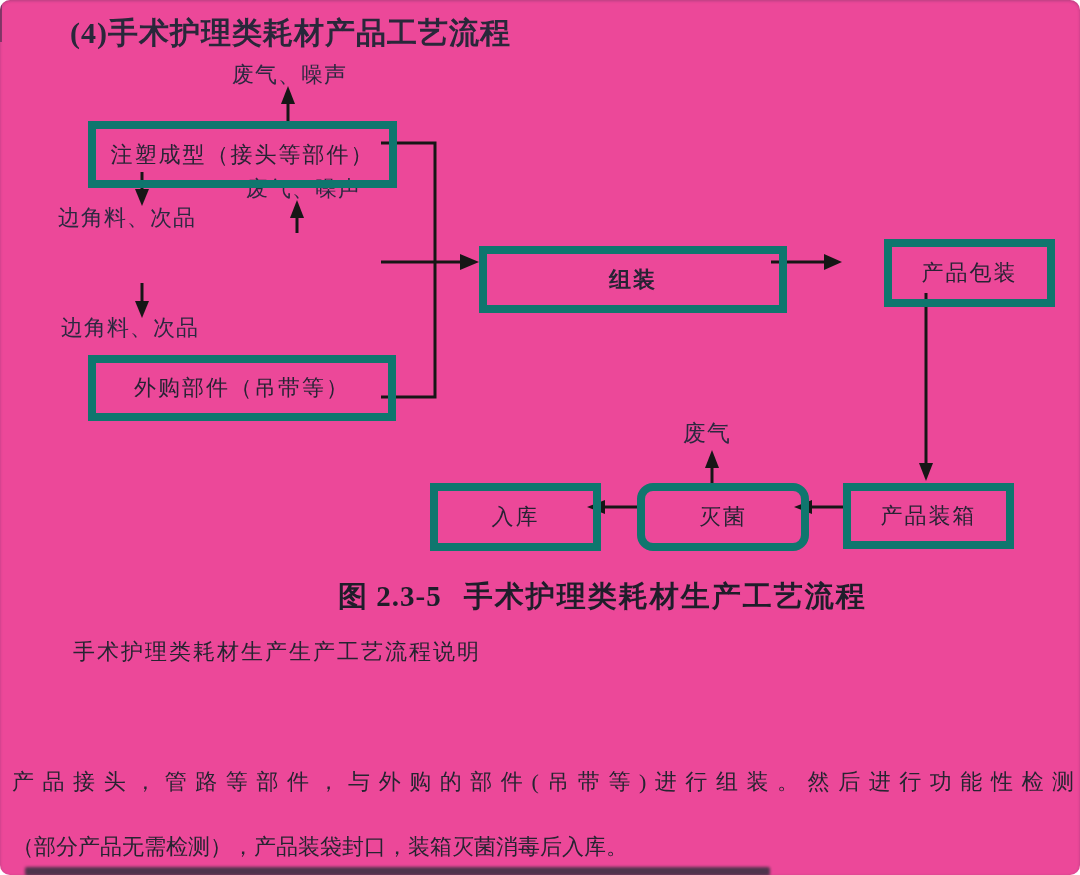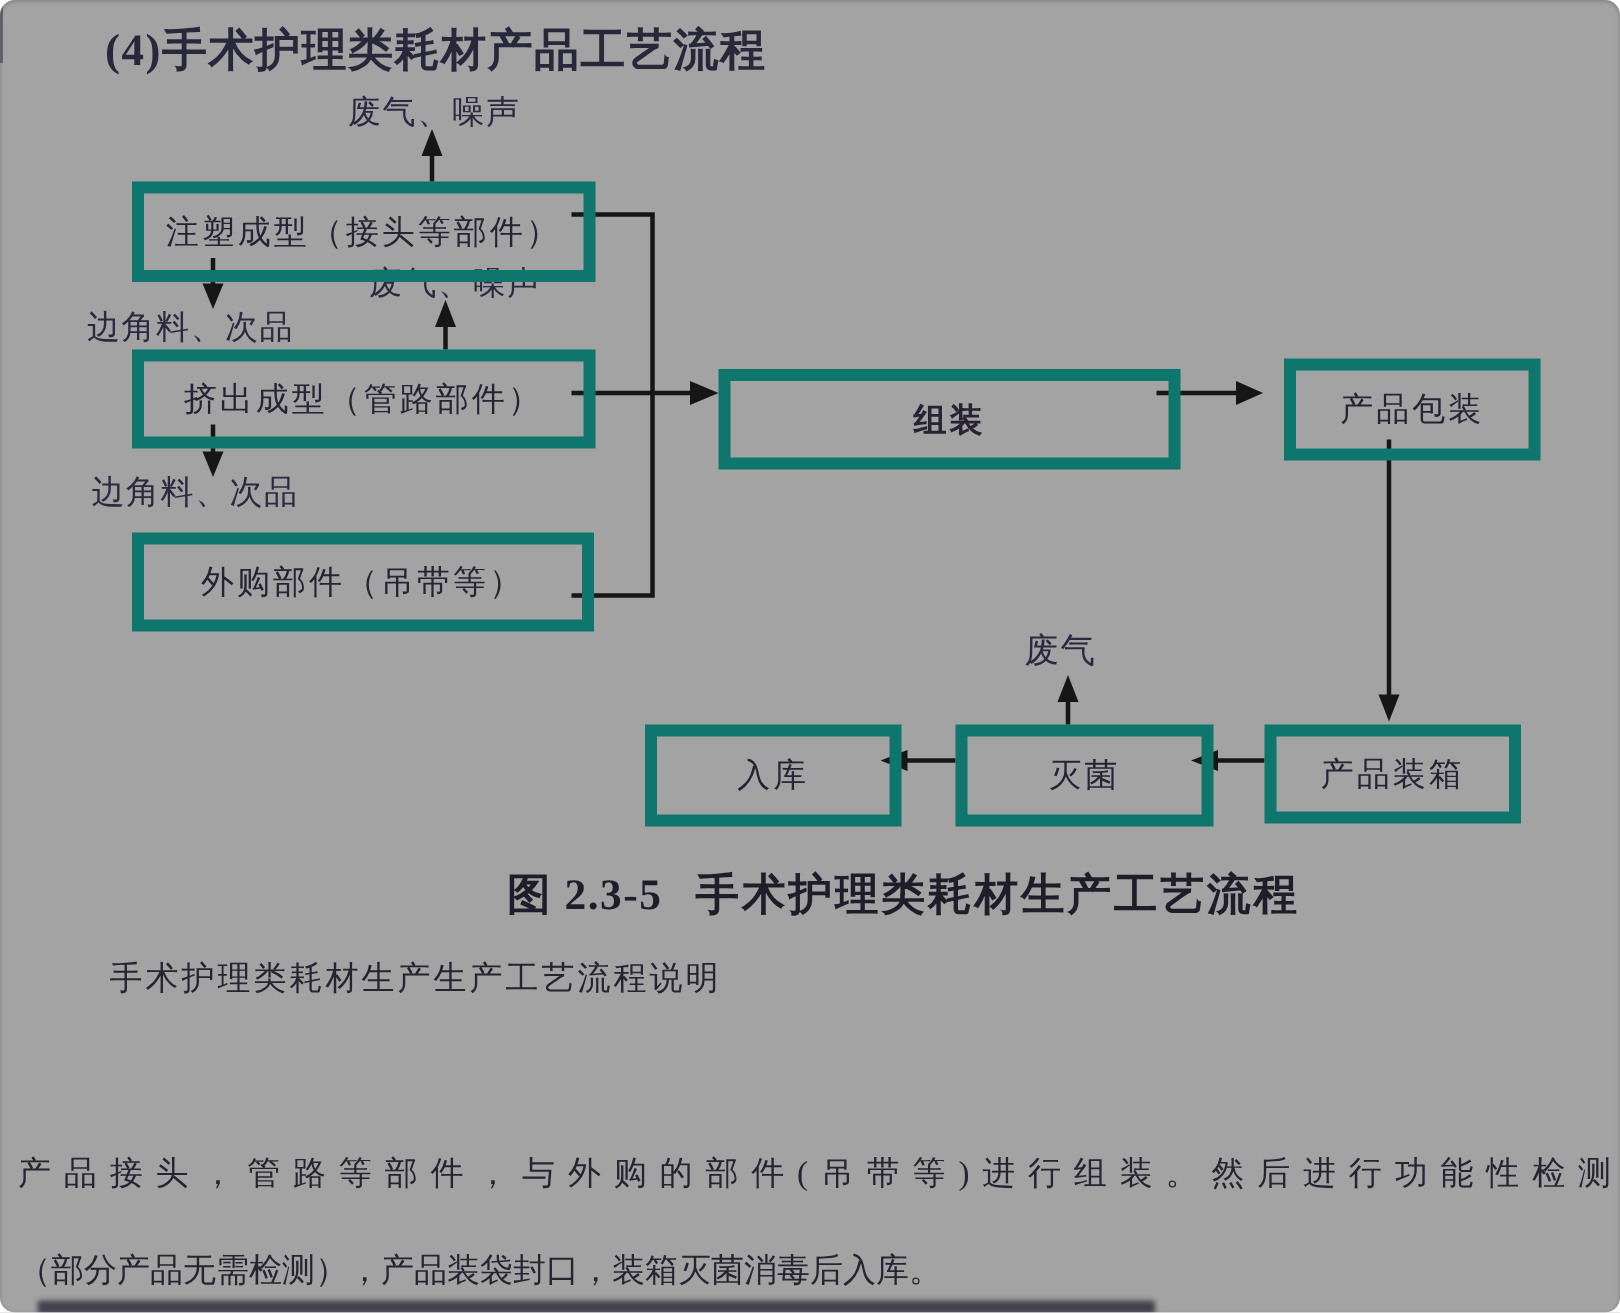--- a/index.html
+++ b/index.html
@@ -1,19 +1,19 @@
 <!DOCTYPE html>
 <html><head>
 <meta charset="utf-8">
 <style>
   html,body{margin:0;padding:0;background:#ffffff;}
   .page{
     position:relative;
     width:1080px;height:875px;
-    background:#a3a3a3;
+    background:#ec4899;
     border-radius:10px;
     overflow:hidden;
     font-family:"Liberation Serif","DejaVu Serif",serif;
     color:#25232f;
     box-shadow:inset 0 1px 3px rgba(40,40,60,.28);
   }
   .edge-sliver{
     position:absolute;left:0;top:0;width:2px;height:42px;
     background:rgba(40,40,60,.5);filter:blur(.5px);
   }
@@ -102,26 +102,25 @@
     <polygon points="587,507 605,500 605,514"></polygon>
   </svg>
 
   <div class="fc-label" style="left:232px;top:60px;">废气、噪声</div>
   <div class="fc-label" style="left:246px;top:174px;">废气、噪声</div>
   <div class="fc-label" style="left:58px;top:203px;">边角料、次品</div>
   <div class="fc-label" style="left:61px;top:313px;">边角料、次品</div>
   <div class="fc-label" style="left:683px;top:418px;font-size:23px;">废气</div>
 
   <div class="fc-box" style="left:88px;top:121px;width:293px;height:51px;">注塑成型（接头等部件）</div>
-  <div class="fc-box" style="left:88px;top:233px;width:293px;height:50px;">挤出成型（管路部件）</div>
   <div class="fc-box" style="left:88px;top:355px;width:292px;height:50px;">外购部件（吊带等）</div>
   <div class="fc-box" style="left:479px;top:246px;width:292px;height:51px;font-weight:bold;">组装</div>
-  <div class="fc-box" style="left:856px;top:239px;width:155px;height:52px;">产品包装</div>
+  <div class="fc-box" style="left:884px;top:239px;width:155px;height:52px;">产品包装</div>
   <div class="fc-box" style="left:843px;top:483px;width:155px;height:50px;">产品装箱</div>
-  <div class="fc-box" style="left:637px;top:483px;width:156px;height:52px;">灭菌</div>
+  <div class="fc-box" style="left:637px;top:483px;width:156px;height:52px;border-radius:16px;">灭菌</div>
   <div class="fc-box" style="left:430px;top:483px;width:155px;height:52px;">入库</div>
 
   <div class="fig-caption">
     <span>图 2.3-5</span><span class="cap-text">手术护理类耗材生产工艺流程</span>
   </div>
 
   <div class="body-line" style="left:73px;top:633px;letter-spacing:2px;">手术护理类耗材生产生产工艺流程说明</div>
   <div class="body-line justified" style="left:12px;top:763px;width:1062px;">产品接头，管路等部件，与外购的部件(吊带等)进行组装。然后进行功能性检测</div>
   <div class="body-line" style="left:12px;top:828px;">（部分产品无需检测），产品装袋封口，装箱灭菌消毒后入库。</div>
 

